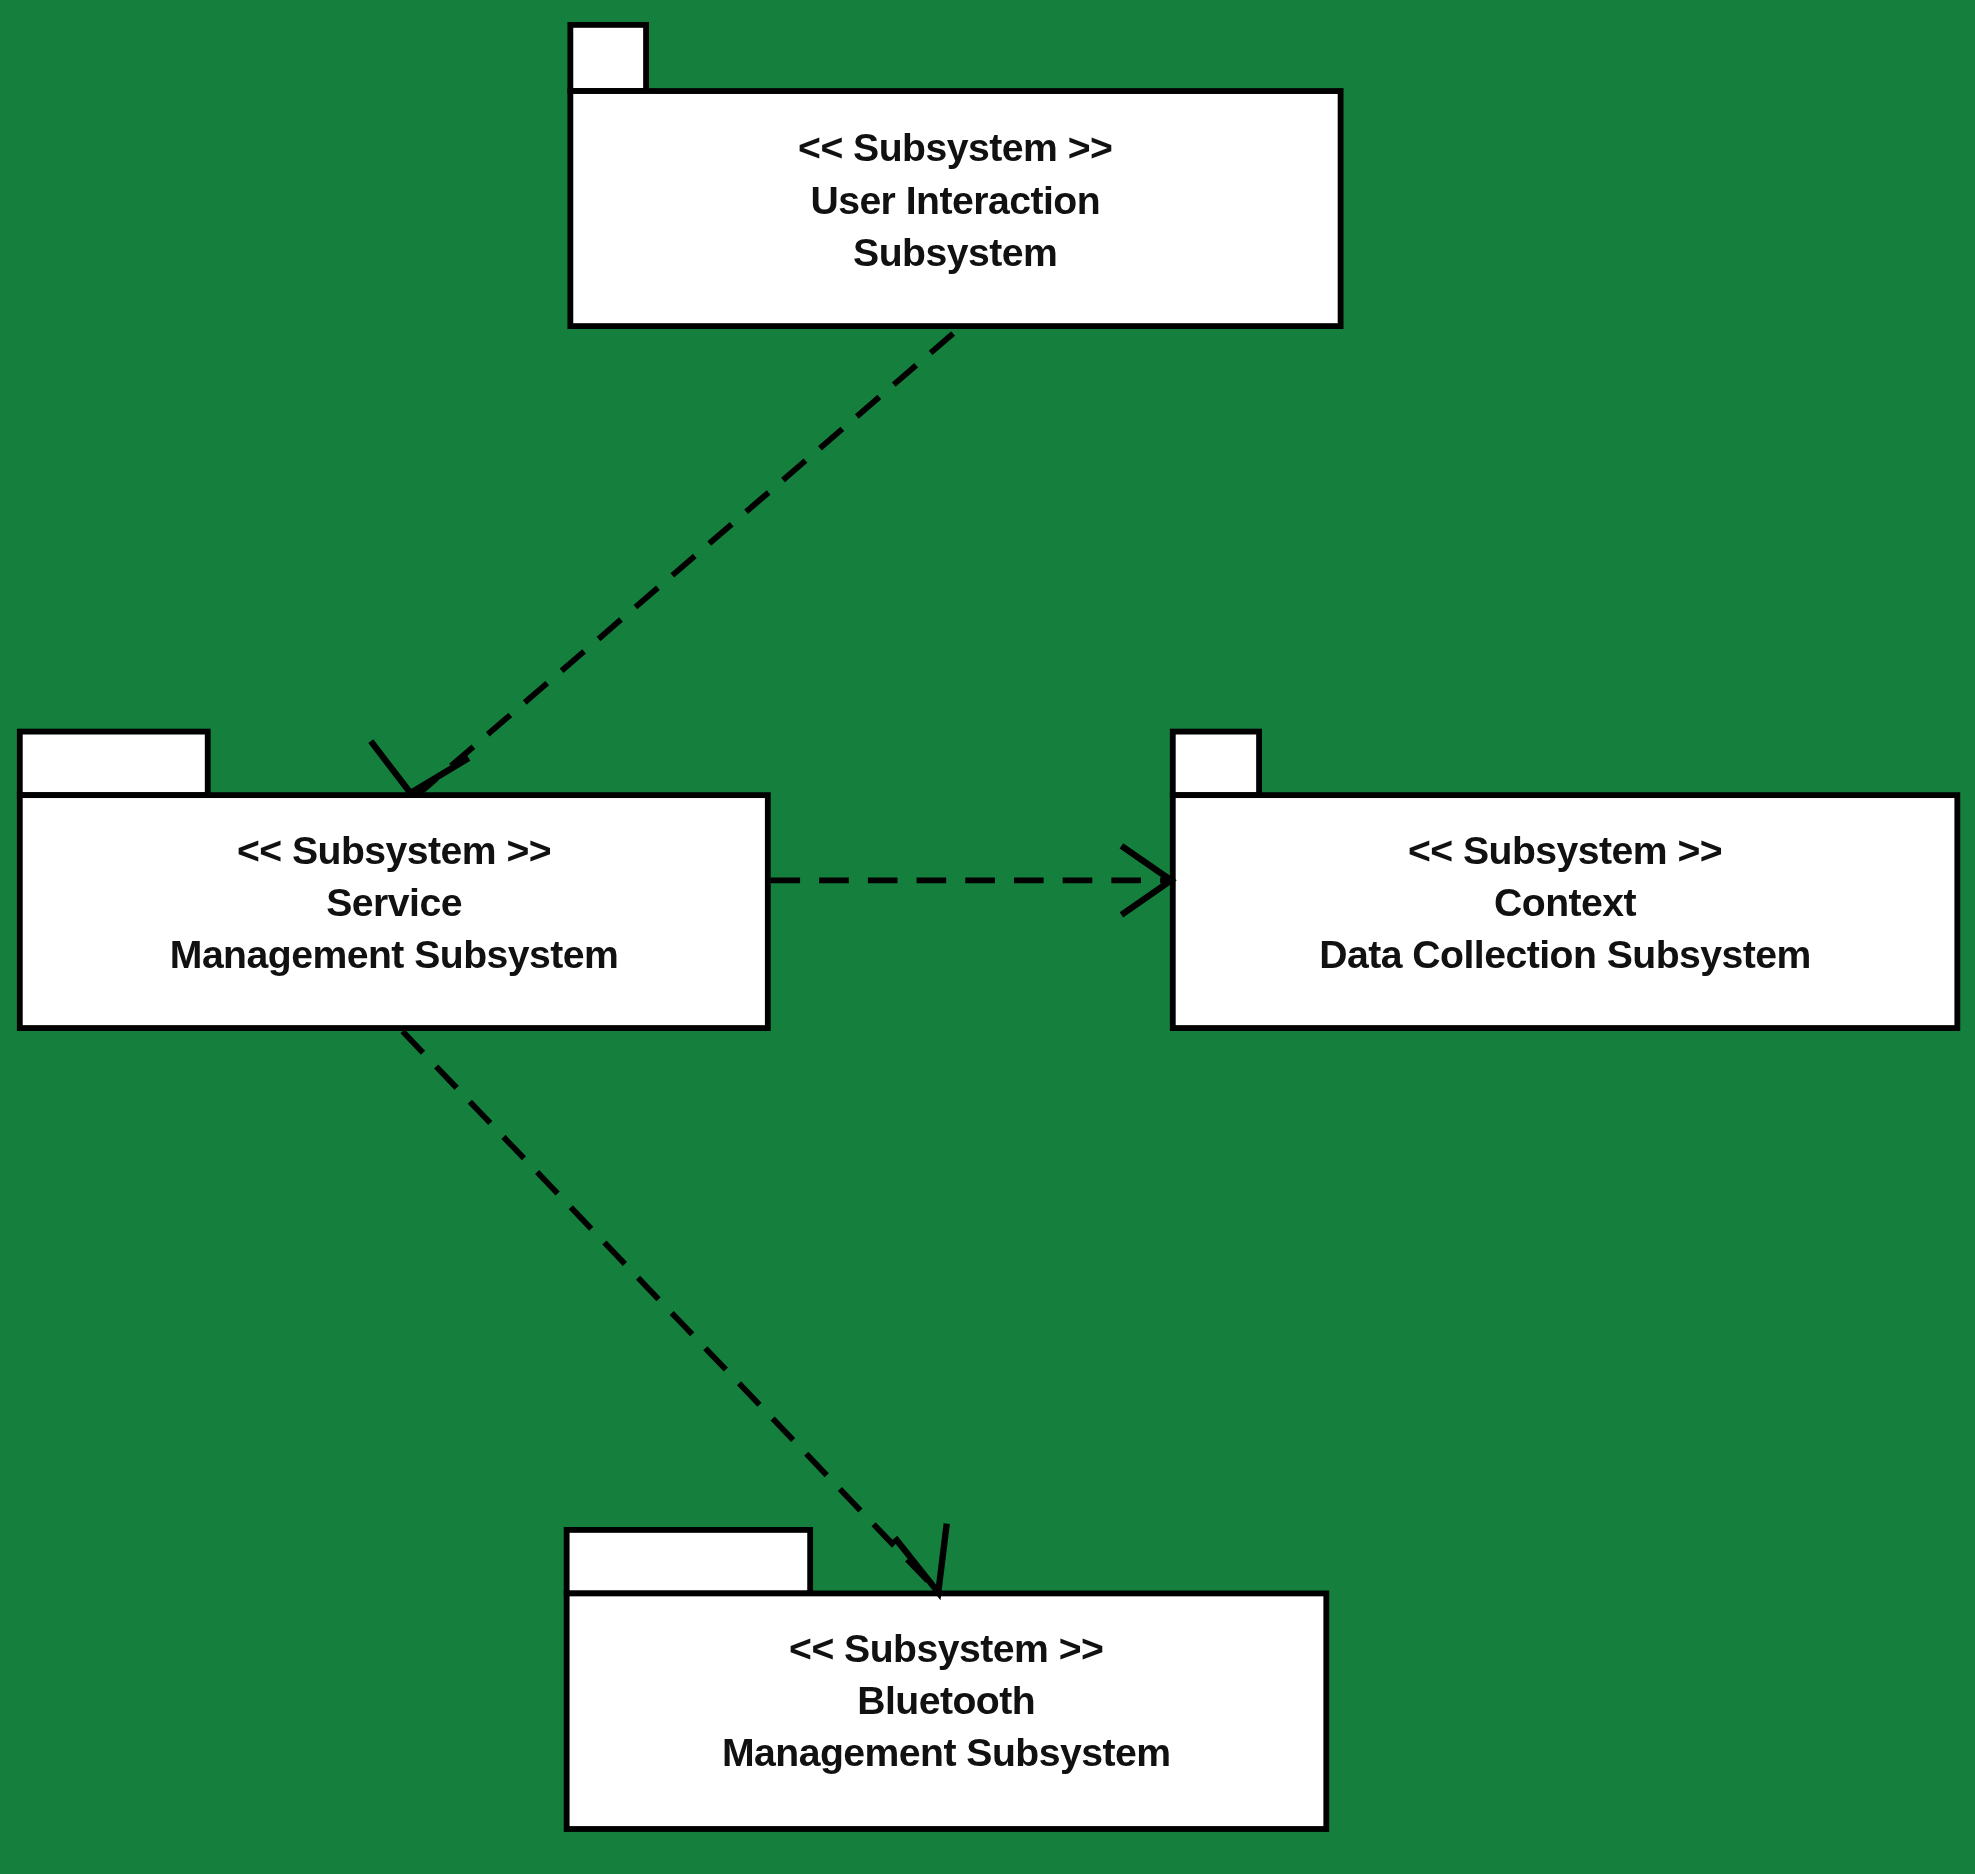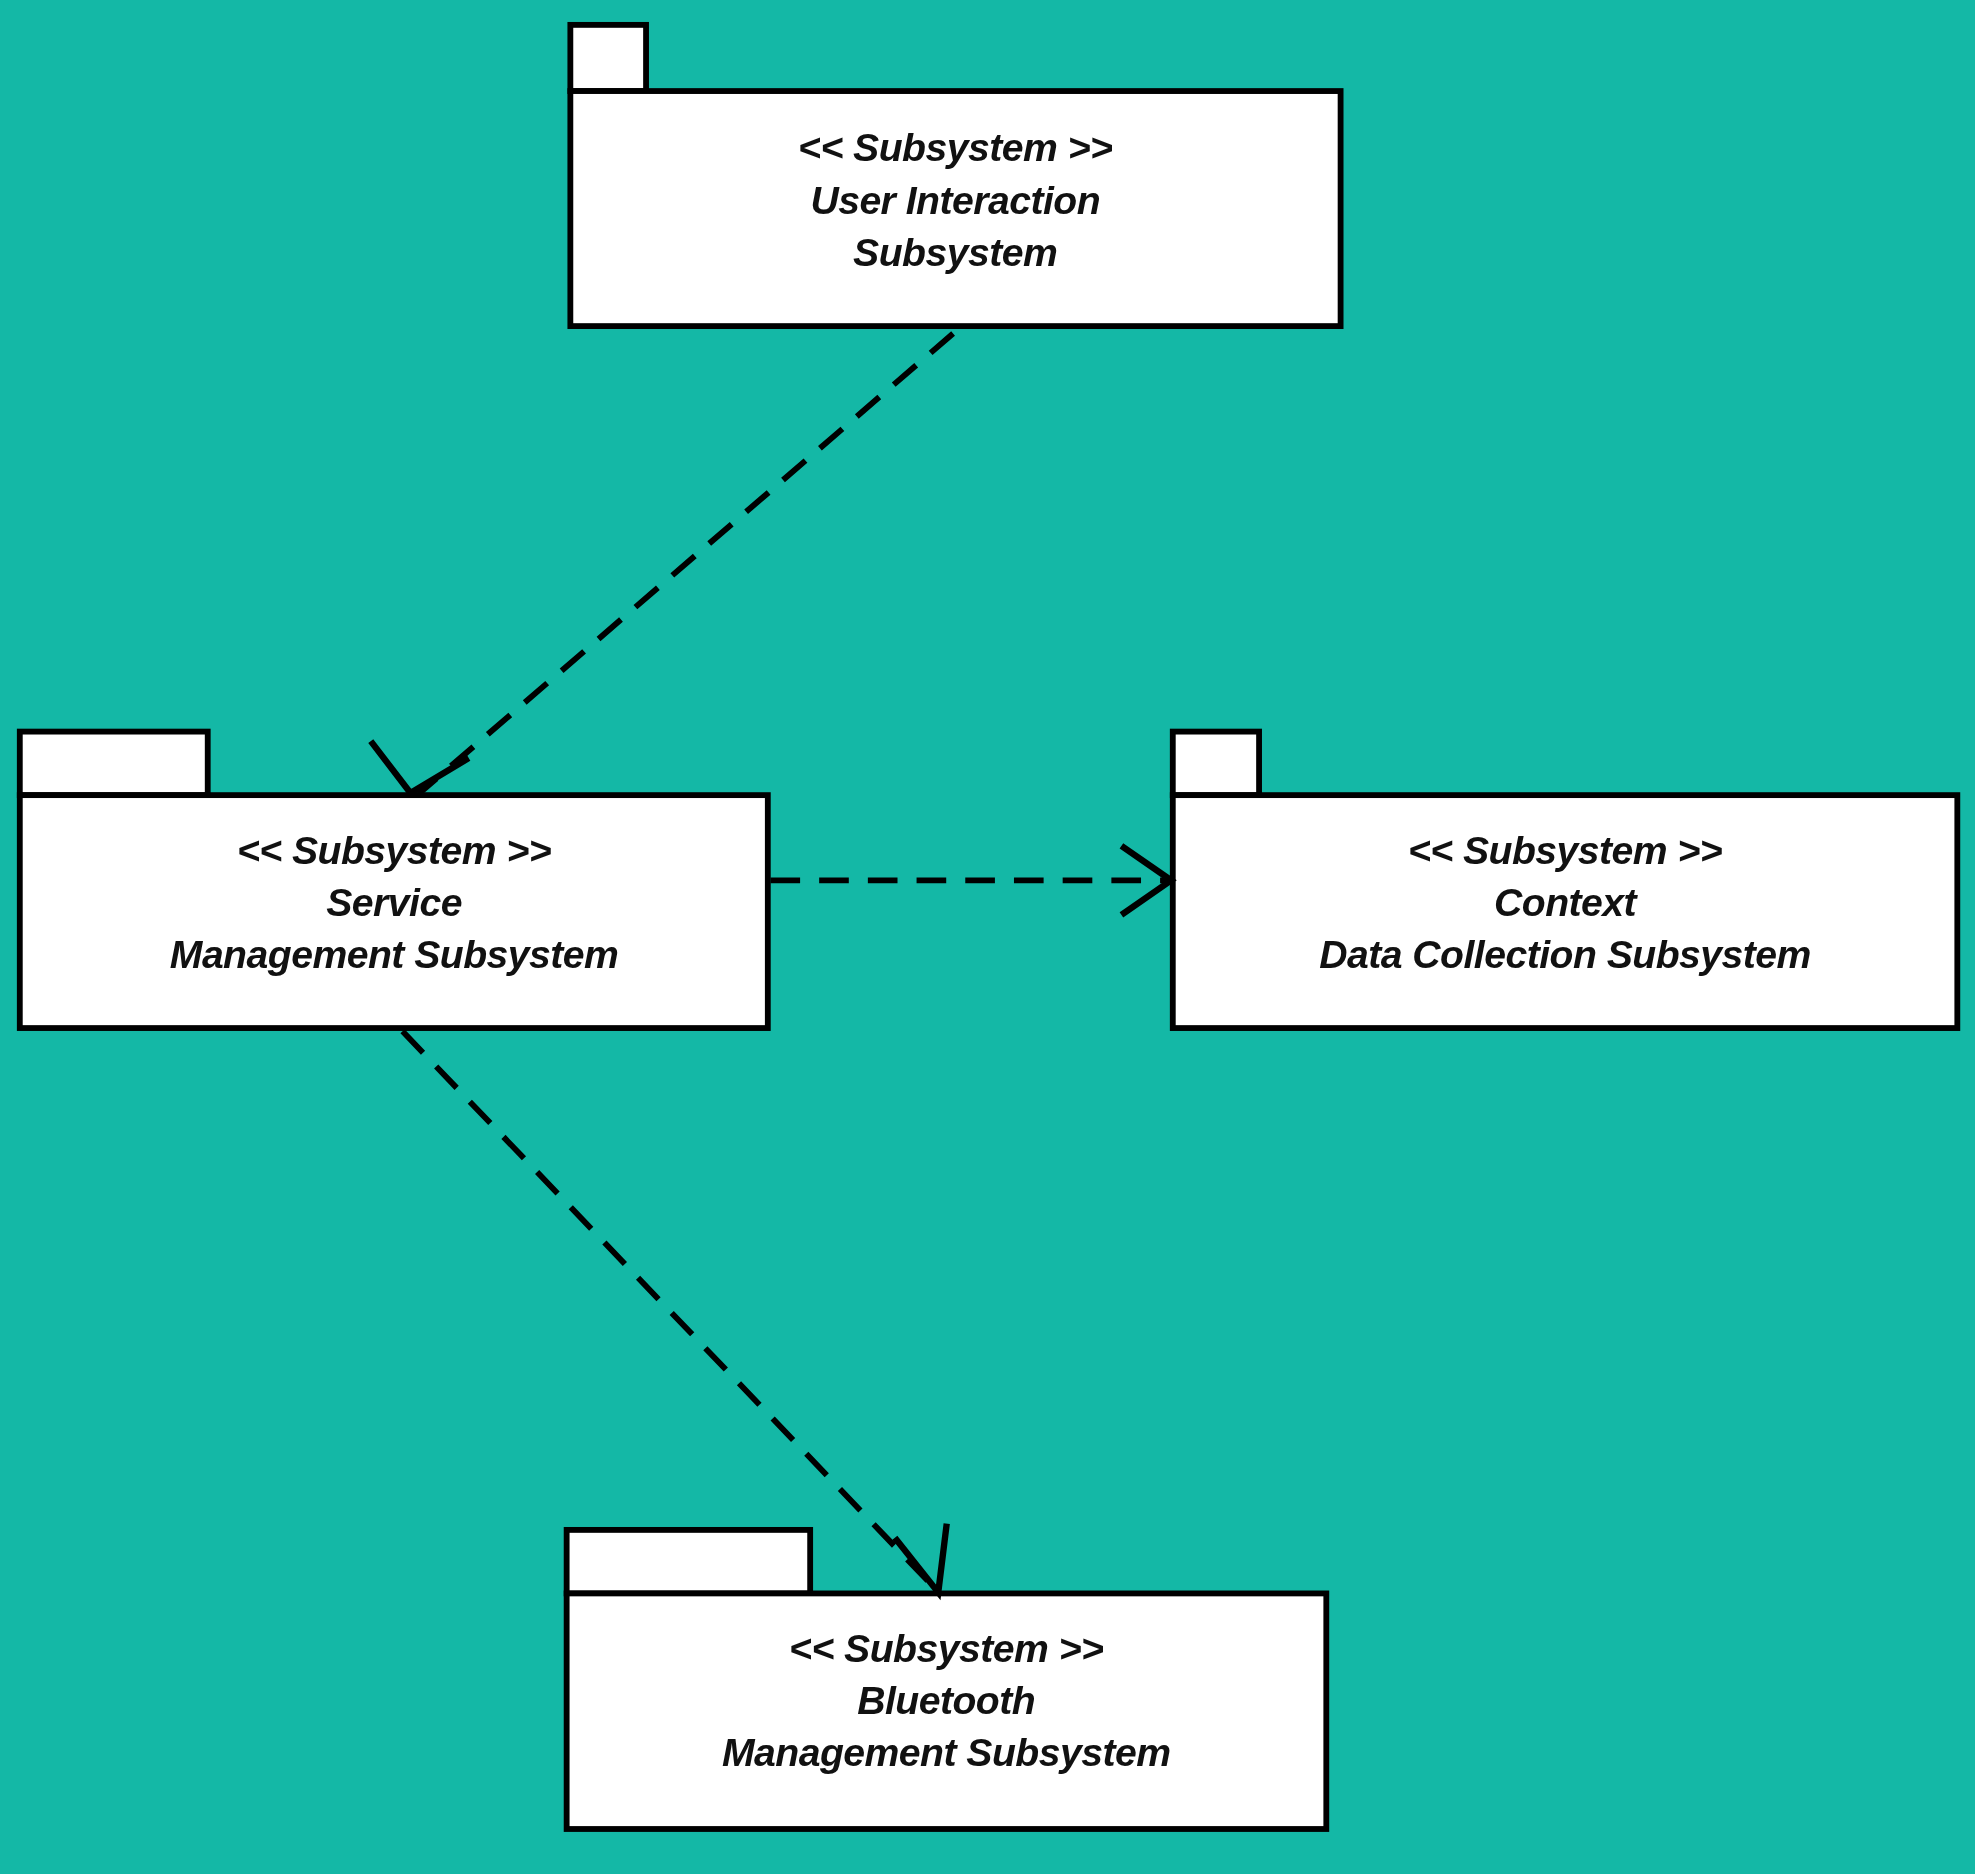--- a/index.html
+++ b/index.html
@@ -10,22 +10,21 @@
   body {
     width: 1975px;
     height: 1874px;
     font-family: "Liberation Sans", "DejaVu Sans", sans-serif;
     overflow: hidden;
   }
   #diagram-root {
     position: relative;
     width: 1975px;
     height: 1874px;
-    background: #14b8a6;
-    font-style: italic;
+    background: #15803d;
   }
   svg#diagram-canvas {
     display: block;
     width: 1975px;
     height: 1874px;
   }
   .pkg-tab,
   .pkg-body {
     fill: #ffffff;
     stroke: #000000;

